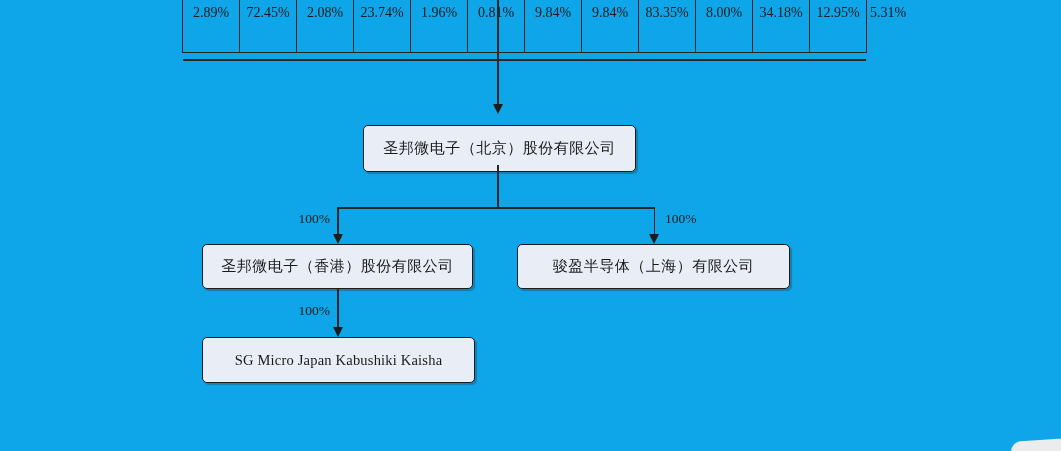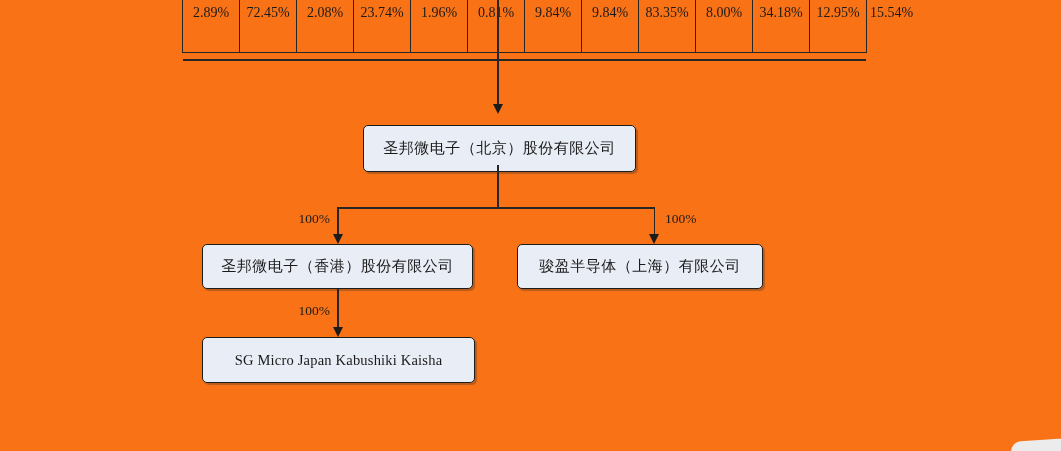--- a/index.html
+++ b/index.html
@@ -1,20 +1,20 @@
 <!DOCTYPE html>
 <html><head>
 <meta charset="utf-8">
 <style>
   html, body { margin: 0; padding: 0; background: #ffffff; }
   .stage {
     position: relative;
     width: 1061px;
     height: 451px;
-    background: #f97316;
+    background: #0ea5e9;
     overflow: hidden;
     font-family: "Liberation Serif", "DejaVu Serif", serif;
     color: #1a1a1a;
   }
 
   
   .cells-row {
     position: absolute;
     left: 182px; top: 0;
     width: 685px; height: 53px;
@@ -60,21 +60,21 @@
     box-shadow: 2px 2px 1px rgba(40,40,40,0.30);
     display: flex;
     align-items: center;
     justify-content: center;
     text-align: center;
     font-size: 15px;
     letter-spacing: 0.5px;
   }
   .node-parent  { left: 363px; top: 118px; width: 273px; height: 47px; margin-top: 7px; }
   .node-hk      { left: 202px; top: 244px; width: 271px; height: 45px; }
-  .node-sh      { left: 517px; top: 244px; width: 246px; height: 45px; }
+  .node-sh      { left: 517px; top: 244px; width: 273px; height: 45px; }
   .node-jp      { left: 202px; top: 337px; width: 273px; height: 46px; font-size: 14.5px; letter-spacing: 0.2px; }
 
   .edge-label {
     position: absolute;
     width: 42px;
     font-size: 13.5px;
     white-space: nowrap;
   }
   .edge-label.right-align { text-align: right; }
   .edge-label.left-align  { text-align: left; }
@@ -121,21 +121,21 @@
     <div class="pcell">23.74%</div>
     <div class="pcell">1.96%</div>
     <div class="pcell">0.81%</div>
     <div class="pcell">9.84%</div>
     <div class="pcell">9.84%</div>
     <div class="pcell">83.35%</div>
     <div class="pcell">8.00%</div>
     <div class="pcell">34.18%</div>
     <div class="pcell">12.95%</div>
   </div>
-  <div class="pcell-outside">15.54%</div>
+  <div class="pcell-outside">5.31%</div>
 
   <div class="hline rail-top"></div>
   <div class="vline stem-parent"></div>
   <div class="arrow-down arrow-parent"></div>
 
   <div class="node node-parent">
     <span>圣邦微电子（北京）股份有限公司</span>
   </div>
 
   <div class="vline stem-branch"></div>

